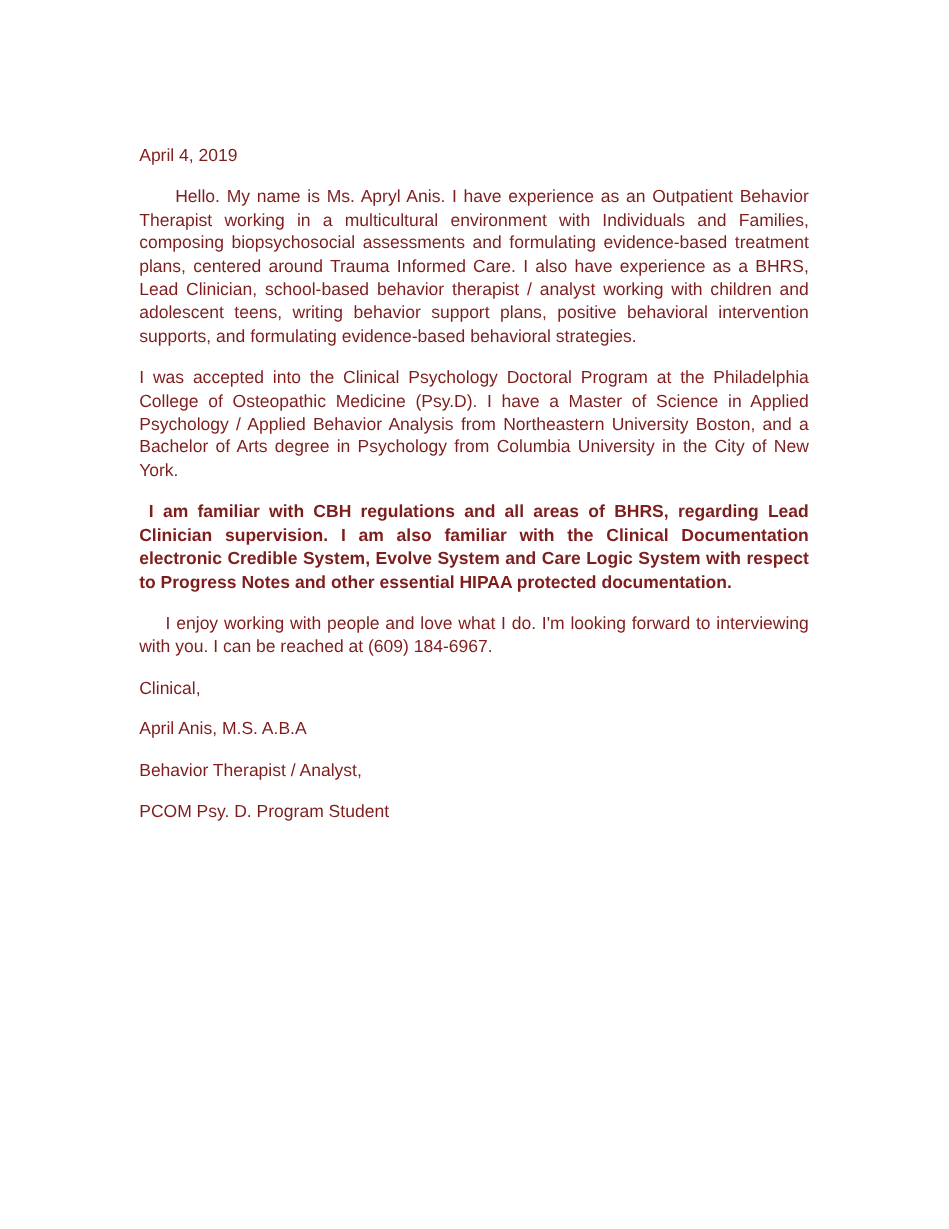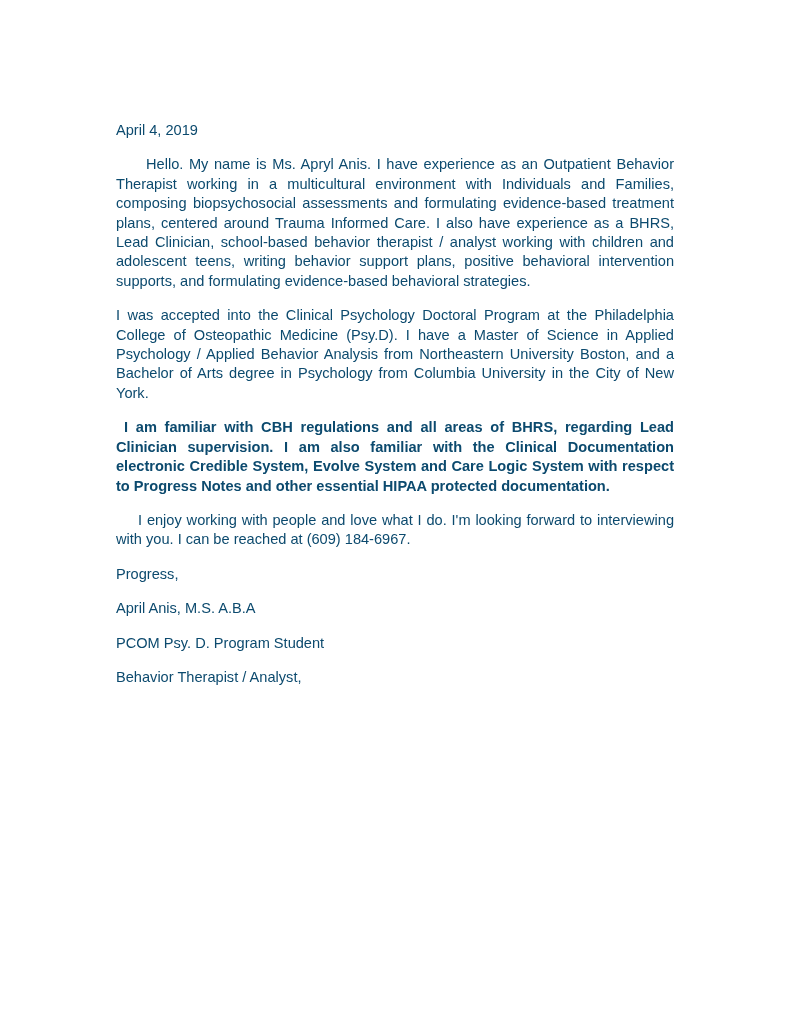--- a/index.html
+++ b/index.html
@@ -1,36 +1,36 @@
 <!DOCTYPE html>
 <html><head>
 <meta charset="utf-8">
 <style>
   html, body { margin: 0; padding: 0; background: #ffffff; }
   body { width: 791px; height: 1024px; position: relative; overflow: hidden; }
   .page {
     position: absolute; left: 116px; top: 121px; width: 558px;
     font-family: "Liberation Sans", sans-serif; font-size: 14.6px;
-    line-height: 19.4px; color: #0c4a6e;
+    line-height: 19.4px; color: #7f1d1d;
   }
   .line { margin: 0 0 15px 0; white-space: pre-wrap; }
   .para { margin: 0 0 15px 0; text-align: justify; text-align-last: left; }
   .indent { text-indent: 30px; }
   .indent-small { text-indent: 8px; font-weight: bold; }
   .indent-mid { text-indent: 22px; }
   .sig { margin: 0 0 15px 0; }
 </style>
 </head>
 <body>
 
 <div class="page">
   <p class="line">April 4, 2019</p>
 
   <p class="para indent">Hello. My name is Ms. Apryl Anis. I have experience as an Outpatient Behavior Therapist working in a multicultural environment with Individuals and Families, composing biopsychosocial assessments and formulating evidence-based treatment plans, centered around Trauma Informed Care. I also have experience as a BHRS, Lead Clinician, school-based behavior therapist / analyst working with children and adolescent teens, writing behavior support plans, positive behavioral intervention supports, and formulating  evidence-based behavioral strategies.</p>
   <p class="para">I was accepted into the  Clinical Psychology Doctoral Program at the Philadelphia College of Osteopathic Medicine (Psy.D). I have a Master of Science in  Applied Psychology / Applied Behavior Analysis from Northeastern University Boston, and a Bachelor of Arts degree in Psychology from Columbia University in the City of New York.</p>
   <p class="para indent-small">I am familiar with CBH regulations and all areas of BHRS, regarding Lead Clinician supervision. I am also  familiar  with the Clinical Documentation electronic Credible System, Evolve System and Care Logic System with respect to Progress  Notes and other essential HIPAA protected documentation.</p>
   <p class="para indent-mid">I enjoy working with people and love what I do. I'm looking forward to interviewing with you.  I can  be reached at (609) 184-6967.</p>
 
-  <p class="sig">Progress,</p>
+  <p class="sig">Clinical,</p>
   <p class="sig">April Anis, M.S. A.B.A</p>
+  <p class="sig">Behavior Therapist  / Analyst,</p>
   <p class="sig">PCOM Psy. D. Program Student</p>
-  <p class="sig">Behavior Therapist  / Analyst,</p>
 </div>
 
 </body></html>

